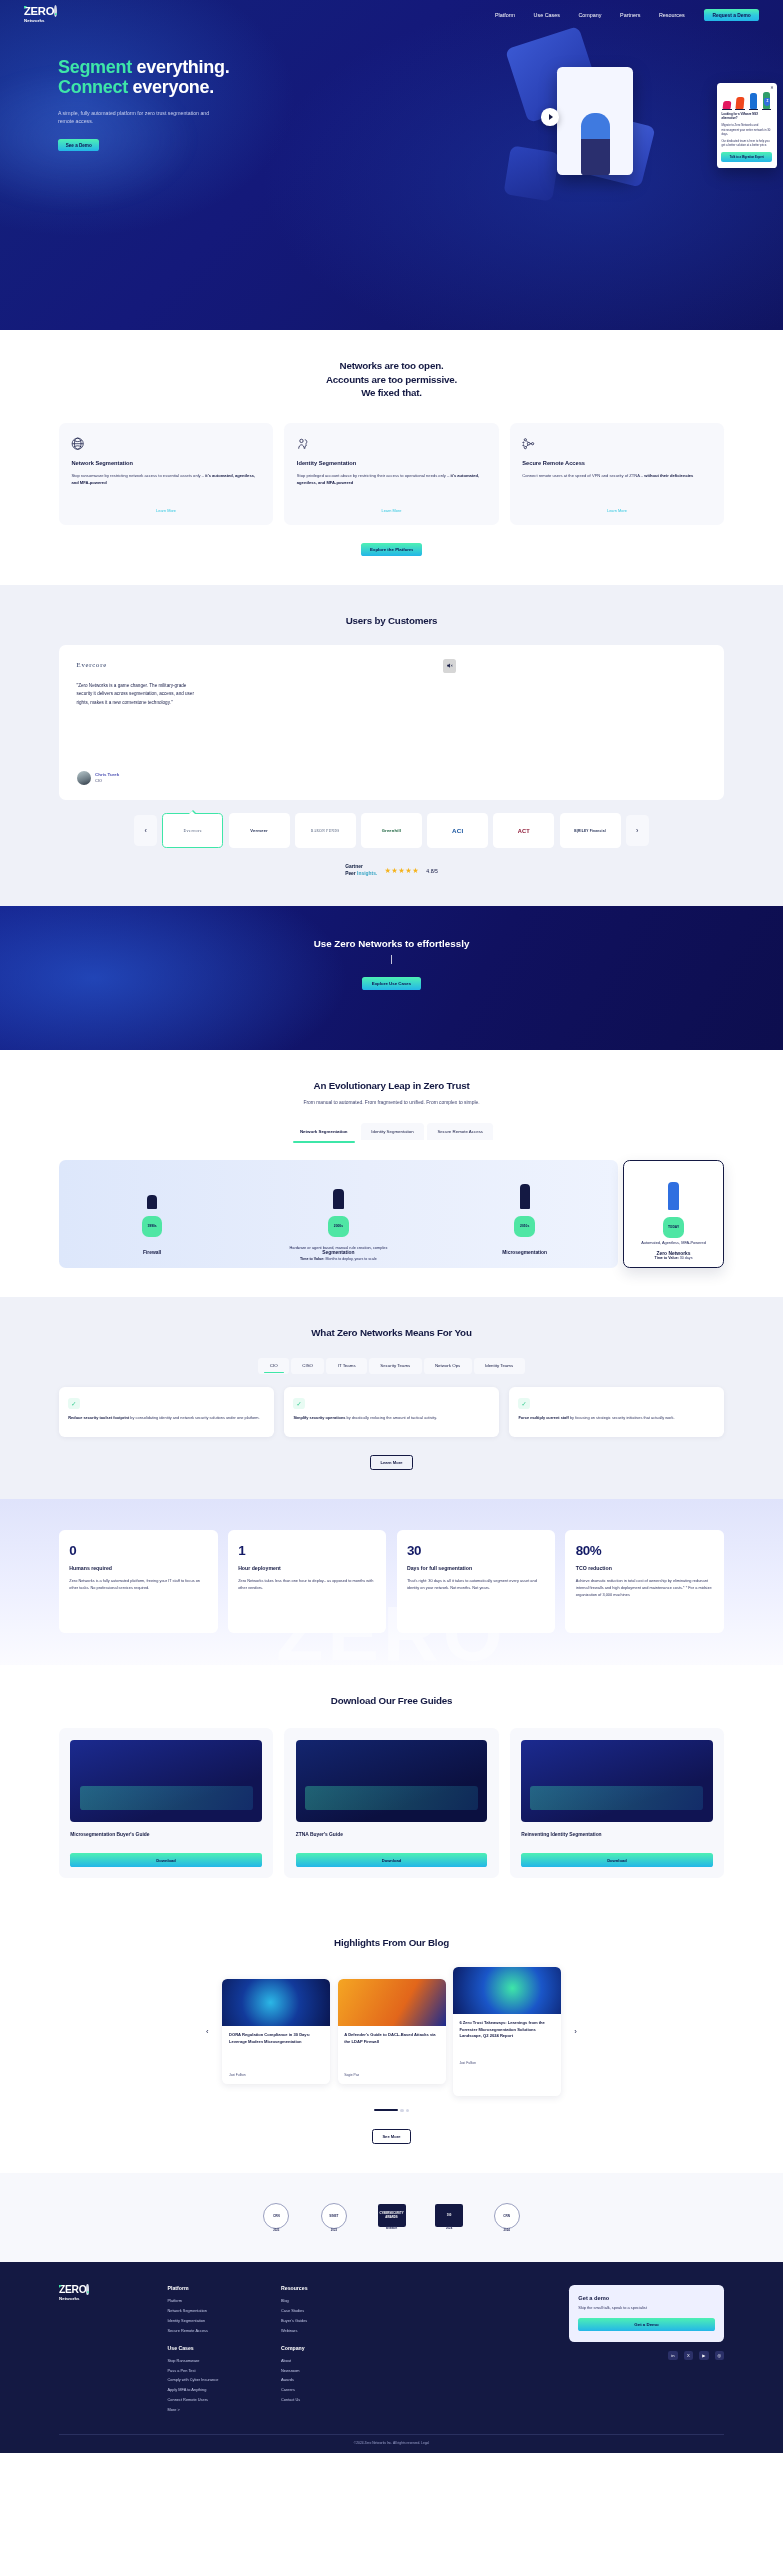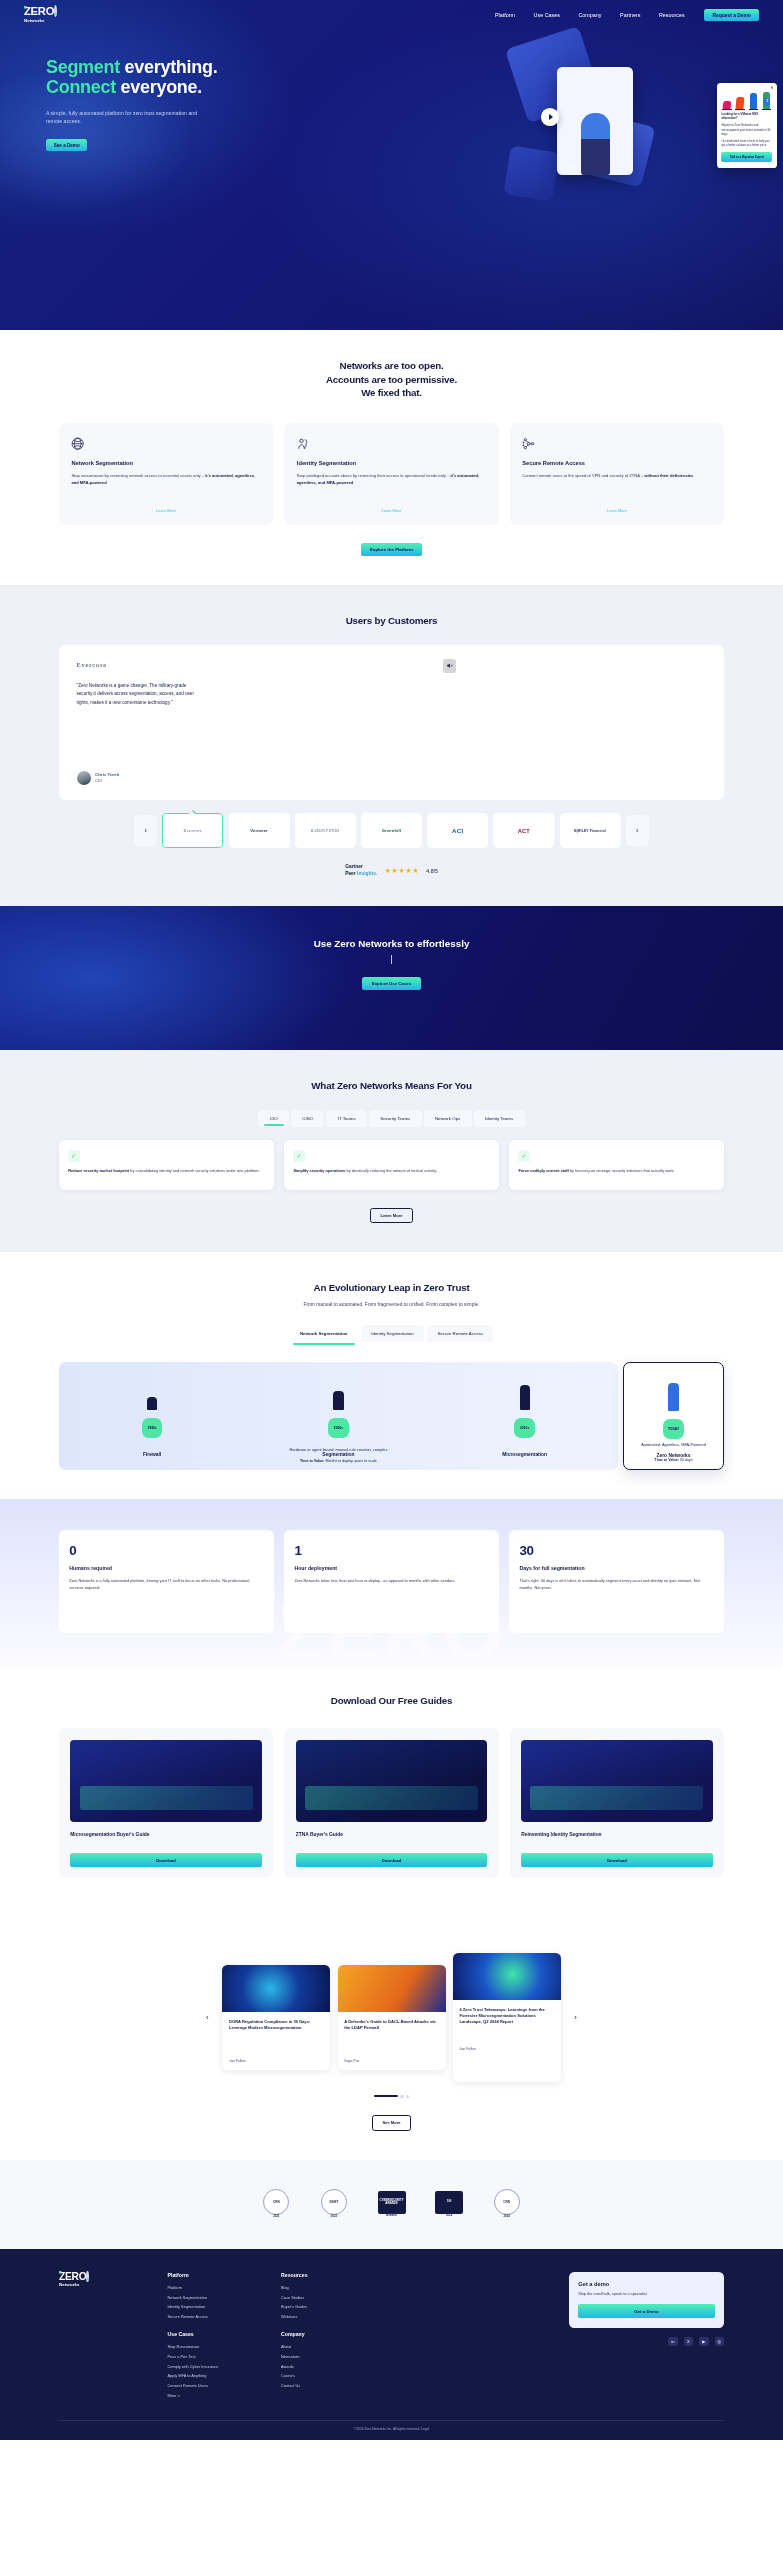--- a/index.html
+++ b/index.html
@@ -41,21 +41,21 @@
   }
   .logo .sub { font-size:4.4px; font-weight:700; color:#fff; margin-top:1.5px; letter-spacing:0.1px;}
   .nav-links { display:flex; gap:18.5px; margin-right:19.6px; }
   .nav-links a { color:#fff; font-size:5.4px; text-decoration:none; }
   .btn-demo {
     background:linear-gradient(180deg,#4ef0b4 0%,#2ec7e0 55%,#23b6e8 100%);
     color:#0d1150; font-size:4.9px; font-weight:700;
     padding:3.6px 8.2px; border-radius:2.6px; border:none; cursor:pointer;
     white-space:nowrap;
   }
-  .hero-body { position:relative; z-index:4; padding:27px 0 0 46px; width:319px; }
+  .hero-body { position:relative; z-index:4; padding:27px 0 0 46px; width:319px;margin-left:12px; }
   .hero-h1 { font-size:18px; font-weight:800; line-height:1.12; letter-spacing:-0.3px; }
   .hero-h1 .green { color:#3ee6a8; }
   .hero-h1 .white { color:#ffffff; }
   .hero-p { margin-top:11.3px; font-size:5.2px; color:#c9d0ef; line-height:1.65; width:155px; }
   .hero-cta {
     margin-top:13.4px;
     background:linear-gradient(180deg,#4ef0b4,#23b6e8);
     color:#0d1150; font-size:4.6px; font-weight:700;
     padding:3.6px 7.7px; border-radius:2.6px; border:none; cursor:pointer;
   }
@@ -489,20 +489,71 @@
   </section>
 
   <section class="dark-band">
     <div class="wrap">
       <h2>Use Zero Networks to effortlessly</h2>
       <div class="typeline"></div>
       <button class="pill">Explore Use Cases</button>
     </div>
   </section>
 
+  <section class="sec">
+    <div class="wrap">
+      <h2 class="sec-title">An Evolutionary Leap in Zero Trust</h2>
+      <p class="sec-sub">From manual to automated. From fragmented to unified. From complex to simple.</p>
+
+      <div class="tabs">
+        <div class="tab active">Network Segmentation</div>
+        <div class="tab">Identity Segmentation</div>
+        <div class="tab">Secure Remote Access</div>
+      </div>
+
+      <div class="evo">
+        <div class="evo-strip">
+          <div class="evo-col">
+            <div class="evo-fig">
+                <div class="pp" style="height:13.4px"></div>
+              </div>
+            <div class="badge">1990s</div>
+            <div class="evo-name">Firewall</div>
+          </div>
+          <div class="evo-col">
+            <div class="evo-fig">
+                <div class="pp" style="height:19.6px"></div>
+              </div>
+            <div class="badge">2000s</div>
+            <div class="evo-name">Segmentation</div>
+            <div class="evo-desc" style="left:-100%;right:-100%">Hardware or agent based, manual rule creation, complex</div>
+            <div class="evo-ttv" style="left:-100%;right:-100%"><b>Time to Value:</b><span> Months to deploy, years to scale</span></div>
+          </div>
+          <div class="evo-col">
+            <div class="evo-fig">
+                <div class="pp" style="height:25px"></div>
+              </div>
+            <div class="badge">2010s</div>
+            <div class="evo-name">Microsegmentation</div>
+          </div>
+        </div>
+
+        <div class="evo-hero">
+          <div class="evo-fig">
+              <div class="pp" style="height:28px;background:#2f6fe0"></div>
+            </div>
+          <div class="badge">TODAY</div>
+          <div class="evo-name">Zero Networks</div>
+          <div class="evo-desc">Automated, Agentless, MFA-Powered</div>
+          <div class="evo-ttv"><b>Time to Value:</b><span> 30 days</span></div>
+        </div>
+      </div>
+    </div>
+  </section>
+
   <section class="sec sec-gray">
     <div class="wrap">
       <h2 class="sec-title">What Zero Networks Means For You</h2>
       <div class="ptabs">
         <div class="ptab active">CIO</div>
         <div class="ptab">CISO</div>
         <div class="ptab">IT Teams</div>
         <div class="ptab">Security Teams</div>
         <div class="ptab">Network Ops</div>
         <div class="ptab">Identity Teams</div>
@@ -520,89 +571,43 @@
           <div class="check">✓</div>
           <p><b>Force multiply current staff</b><span> by focusing on strategic security initiatives that actually work.</span></p>
         </div>
       </div>
       <div class="center-btn">
         <button class="outline-btn">Learn More</button>
       </div>
     </div>
   </section>
 
-  <section class="sec">
-    <div class="wrap">
-      <h2 class="sec-title">An Evolutionary Leap in Zero Trust</h2>
-      <p class="sec-sub">From manual to automated. From fragmented to unified. From complex to simple.</p>
-
-      <div class="tabs">
-        <div class="tab active">Network Segmentation</div>
-        <div class="tab">Identity Segmentation</div>
-        <div class="tab">Secure Remote Access</div>
-      </div>
-
-      <div class="evo">
-        <div class="evo-strip">
-          <div class="evo-col">
-            <div class="evo-fig">
-                <div class="pp" style="height:13.4px"></div>
-              </div>
-            <div class="badge">1990s</div>
-            <div class="evo-name">Firewall</div>
-          </div>
-          <div class="evo-col">
-            <div class="evo-fig">
-                <div class="pp" style="height:19.6px"></div>
-              </div>
-            <div class="badge">2000s</div>
-            <div class="evo-name">Segmentation</div>
-            <div class="evo-desc" style="left:-100%;right:-100%">Hardware or agent based, manual rule creation, complex</div>
-            <div class="evo-ttv" style="left:-100%;right:-100%"><b>Time to Value:</b><span> Months to deploy, years to scale</span></div>
-          </div>
-          <div class="evo-col">
-            <div class="evo-fig">
-                <div class="pp" style="height:25px"></div>
-              </div>
-            <div class="badge">2010s</div>
-            <div class="evo-name">Microsegmentation</div>
-          </div>
-        </div>
-
-        <div class="evo-hero">
-          <div class="evo-fig">
-              <div class="pp" style="height:28px;background:#2f6fe0"></div>
-            </div>
-          <div class="badge">TODAY</div>
-          <div class="evo-name">Zero Networks</div>
-          <div class="evo-desc">Automated, Agentless, MFA-Powered</div>
-          <div class="evo-ttv"><b>Time to Value:</b><span> 30 days</span></div>
-        </div>
-      </div>
-    </div>
-  </section>
-
   <section class="stats-sec">
     <div class="stats-ghost">ZERO</div>
     <div class="wrap">
       <div class="stat-grid">
         <div class="stat-card">
           <div class="stat-num">0</div>
           <div class="stat-label">Humans required</div>
           <div class="stat-text">Zero Networks is a fully automated platform, freeing your IT staff to focus on other tasks. No professional services required.</div>
         </div>
         <div class="stat-card">
           <div class="stat-num">1</div>
           <div class="stat-label">Hour deployment</div>
           <div class="stat-text">Zero Networks takes less than one hour to deploy– as opposed to months with other vendors.</div>
         </div>
         <div class="stat-card">
           <div class="stat-num">30</div>
           <div class="stat-label">Days for full segmentation</div>
           <div class="stat-text">That's right: 30 days is all it takes to automatically segment every asset and identity on your network. Not months. Not years.</div>
+        </div>
+        <div class="stat-card">
+          <div class="stat-num">80%</div>
+          <div class="stat-label">TCO reduction</div>
+          <div class="stat-text">Achieve dramatic reduction in total cost of ownership by eliminating redunant internal firewalls and high deployment and maintenance costs.* * For a midsize organization of 3,000 machines</div>
         </div>
       </div>
     </div>
   </section>
 
   <section class="sec">
     <div class="wrap">
       <h2 class="sec-title">Download Our Free Guides</h2>
       <div class="guide-grid">
         <div class="guide-card">
@@ -619,20 +624,21 @@
           <div class="guide-cover"></div>
           <div class="guide-title">Reinventing Identity Segmentation</div>
           <button class="dl-btn">Download</button>
         </div>
       </div>
     </div>
   </section>
 
   <section class="sec">
     <div class="wrap">
+      <h2 class="sec-title">Highlights From Our Blog</h2>
       <div class="blog-row">
         <div class="blog-arrow">‹</div>
         <div class="blog-card">
           <div class="blog-img"></div>
           <div class="blog-body">
             <div class="blog-title">DORA Regulation Compliance in 30 Days: Leverage Modern Microsegmentation</div>
             <div class="blog-author">Jozi Fullton</div>
           </div>
         </div>
         <div class="blog-card">

